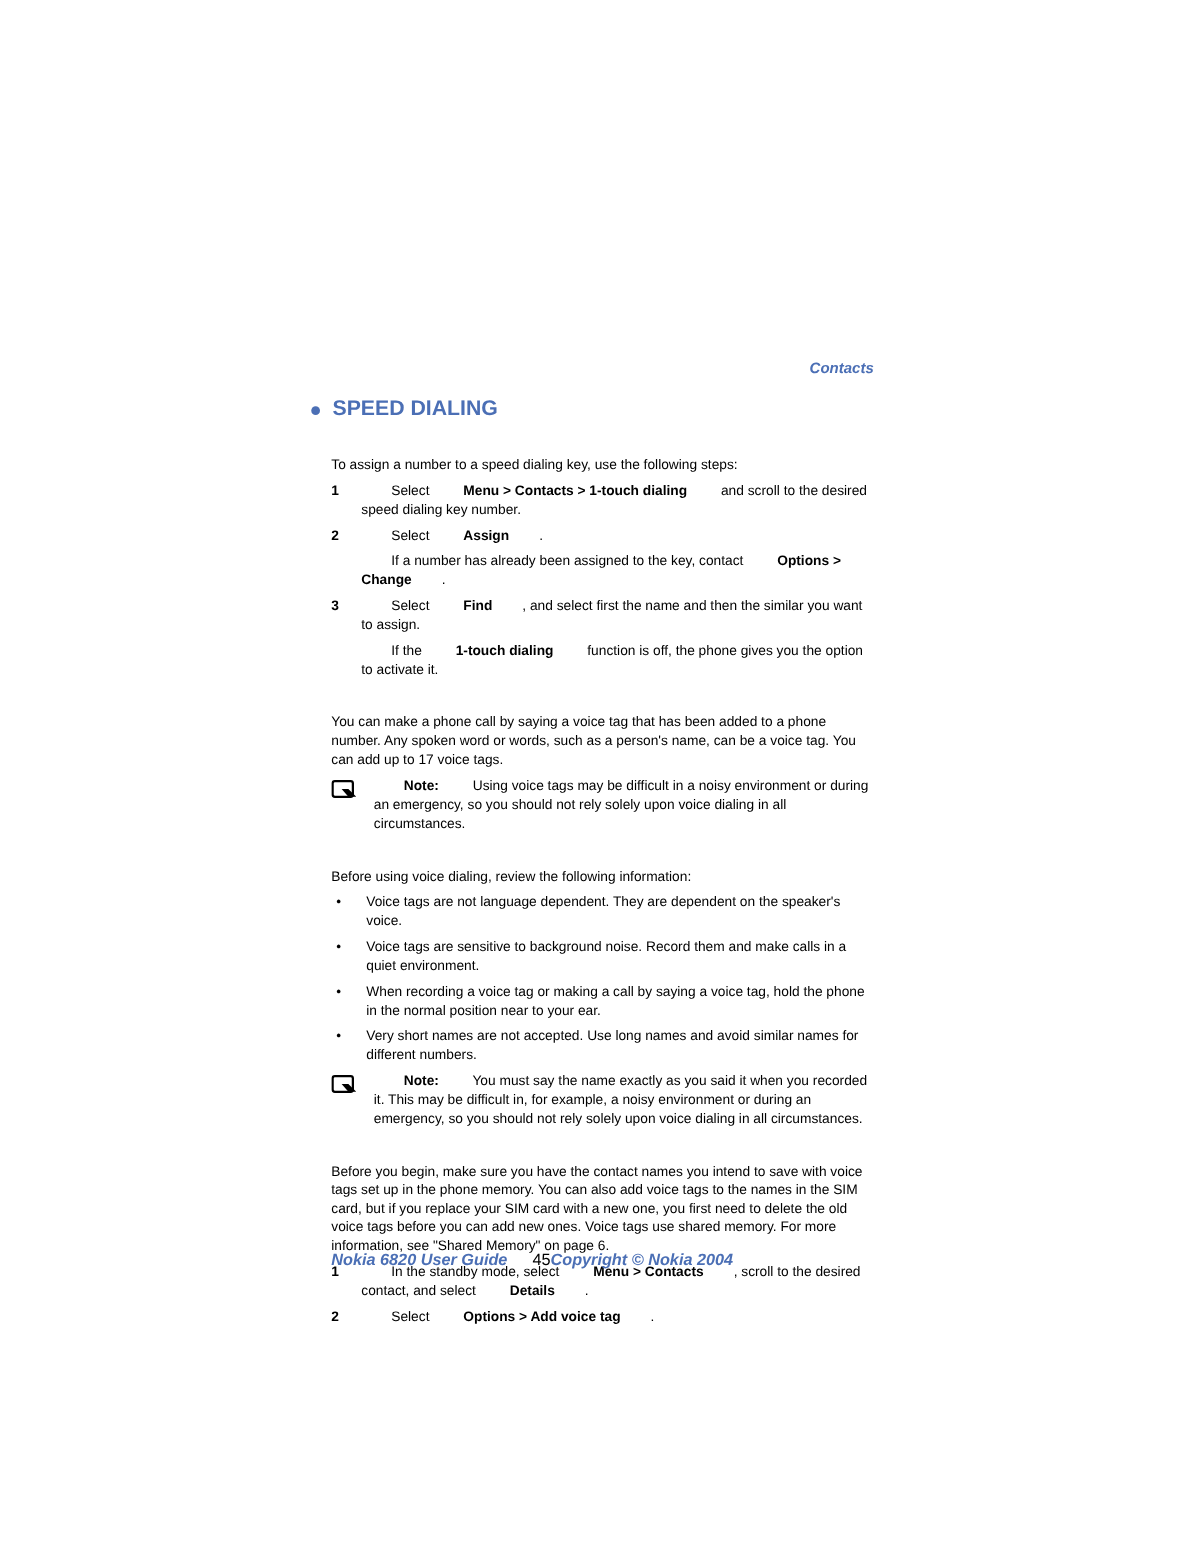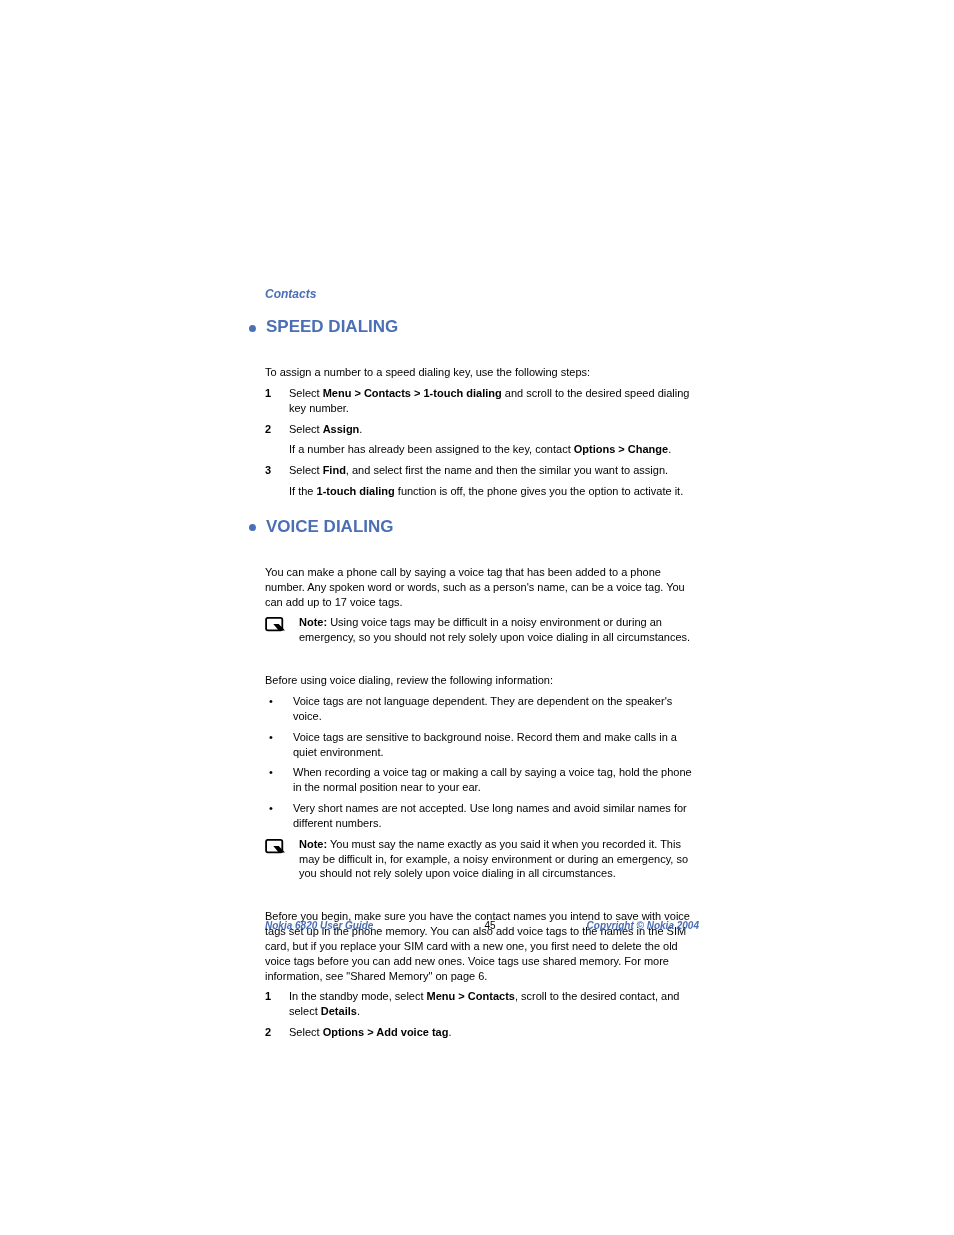--- a/index.html
+++ b/index.html
@@ -15,20 +15,21 @@
     position: absolute;
     left: 265px;
     top: 287px;
     width: 434px;
   }
   .header-right {
     position: absolute;
     left: 265px;
     top: 287px;
     width: 434px;
+    text-align: right;
     color: #4b6fb5;
     font-style: italic;
     font-weight: bold;
     font-size: 12px;
   }
   .h1 {
     color: #4b6fb5;
     font-weight: bold;
     font-size: 17px;
     margin-top: 26px;
@@ -84,32 +85,31 @@
     line-height: 1.35;
     margin-bottom: 6px;
     margin-top: 4px;
     justify-content: center;
   }
   .note-icon { width: 24px; flex-shrink:0; padding-top:1px;}
   .note-icon svg { width:22px; height:18px; }
   .bold { font-weight: bold; }
   .footer {
     position: absolute;
-    top: 920px;
+    top: 1000px;
     left: 265px;
     width: 434px;
     display: flex;
-    justify-content: space-between;
-    font-size: 10px;
+    font-size: 13px;
     color: #4b6fb5;
     font-style: italic;
     font-weight: bold;
   }
   .footer .center { font-style: normal; font-weight: normal; color:#000;margin-left:20px;}
-  .inline { display:inline; }
+  .inline { display:inline;margin-left:24px; }
 </style>
 </head>
 <body>
 
 <div class="header-right">Contacts</div>
 
 <div class="page">
 
   <div class="h1" style="margin-top:30px;">
     <span class="h1-bullet"></span>
@@ -138,24 +138,20 @@
     <div class="ol-num">3</div>
     <div class="ol-body">
       <span class="inline">Select </span><span class="bold inline">Find</span><span class="inline">, and select first the name and then the similar you want to assign.</span>
       <span class="sub">
         <span class="inline">If the </span><span class="bold inline">1-touch dialing</span><span class="inline"> function is off, the phone gives you the option to activate it.</span>
       </span>
     </div>
   </div>
 
 
-  <div class="h1" style="margin-top:18px;">
-    <span class="h1-bullet"></span>
-    <span>VOICE DIALING</span>
-  </div>
   <p class="body-text">You can make a phone call by saying a voice tag that has been added to a phone number. Any spoken word or words, such as a person's name, can be a voice tag. You can add up to 17 voice tags.</p>
 
   <div class="note-row">
     <div class="note-icon">
       <svg viewBox="0 0 24 20">
           <rect x="1" y="2" width="18" height="14" rx="2" fill="none" stroke="#000" stroke-width="2"></rect>
           <path d="M9 9 L15 9 L22 16 L15 16 Z" fill="#000"></path>
         </svg>
     </div>
     <div>

